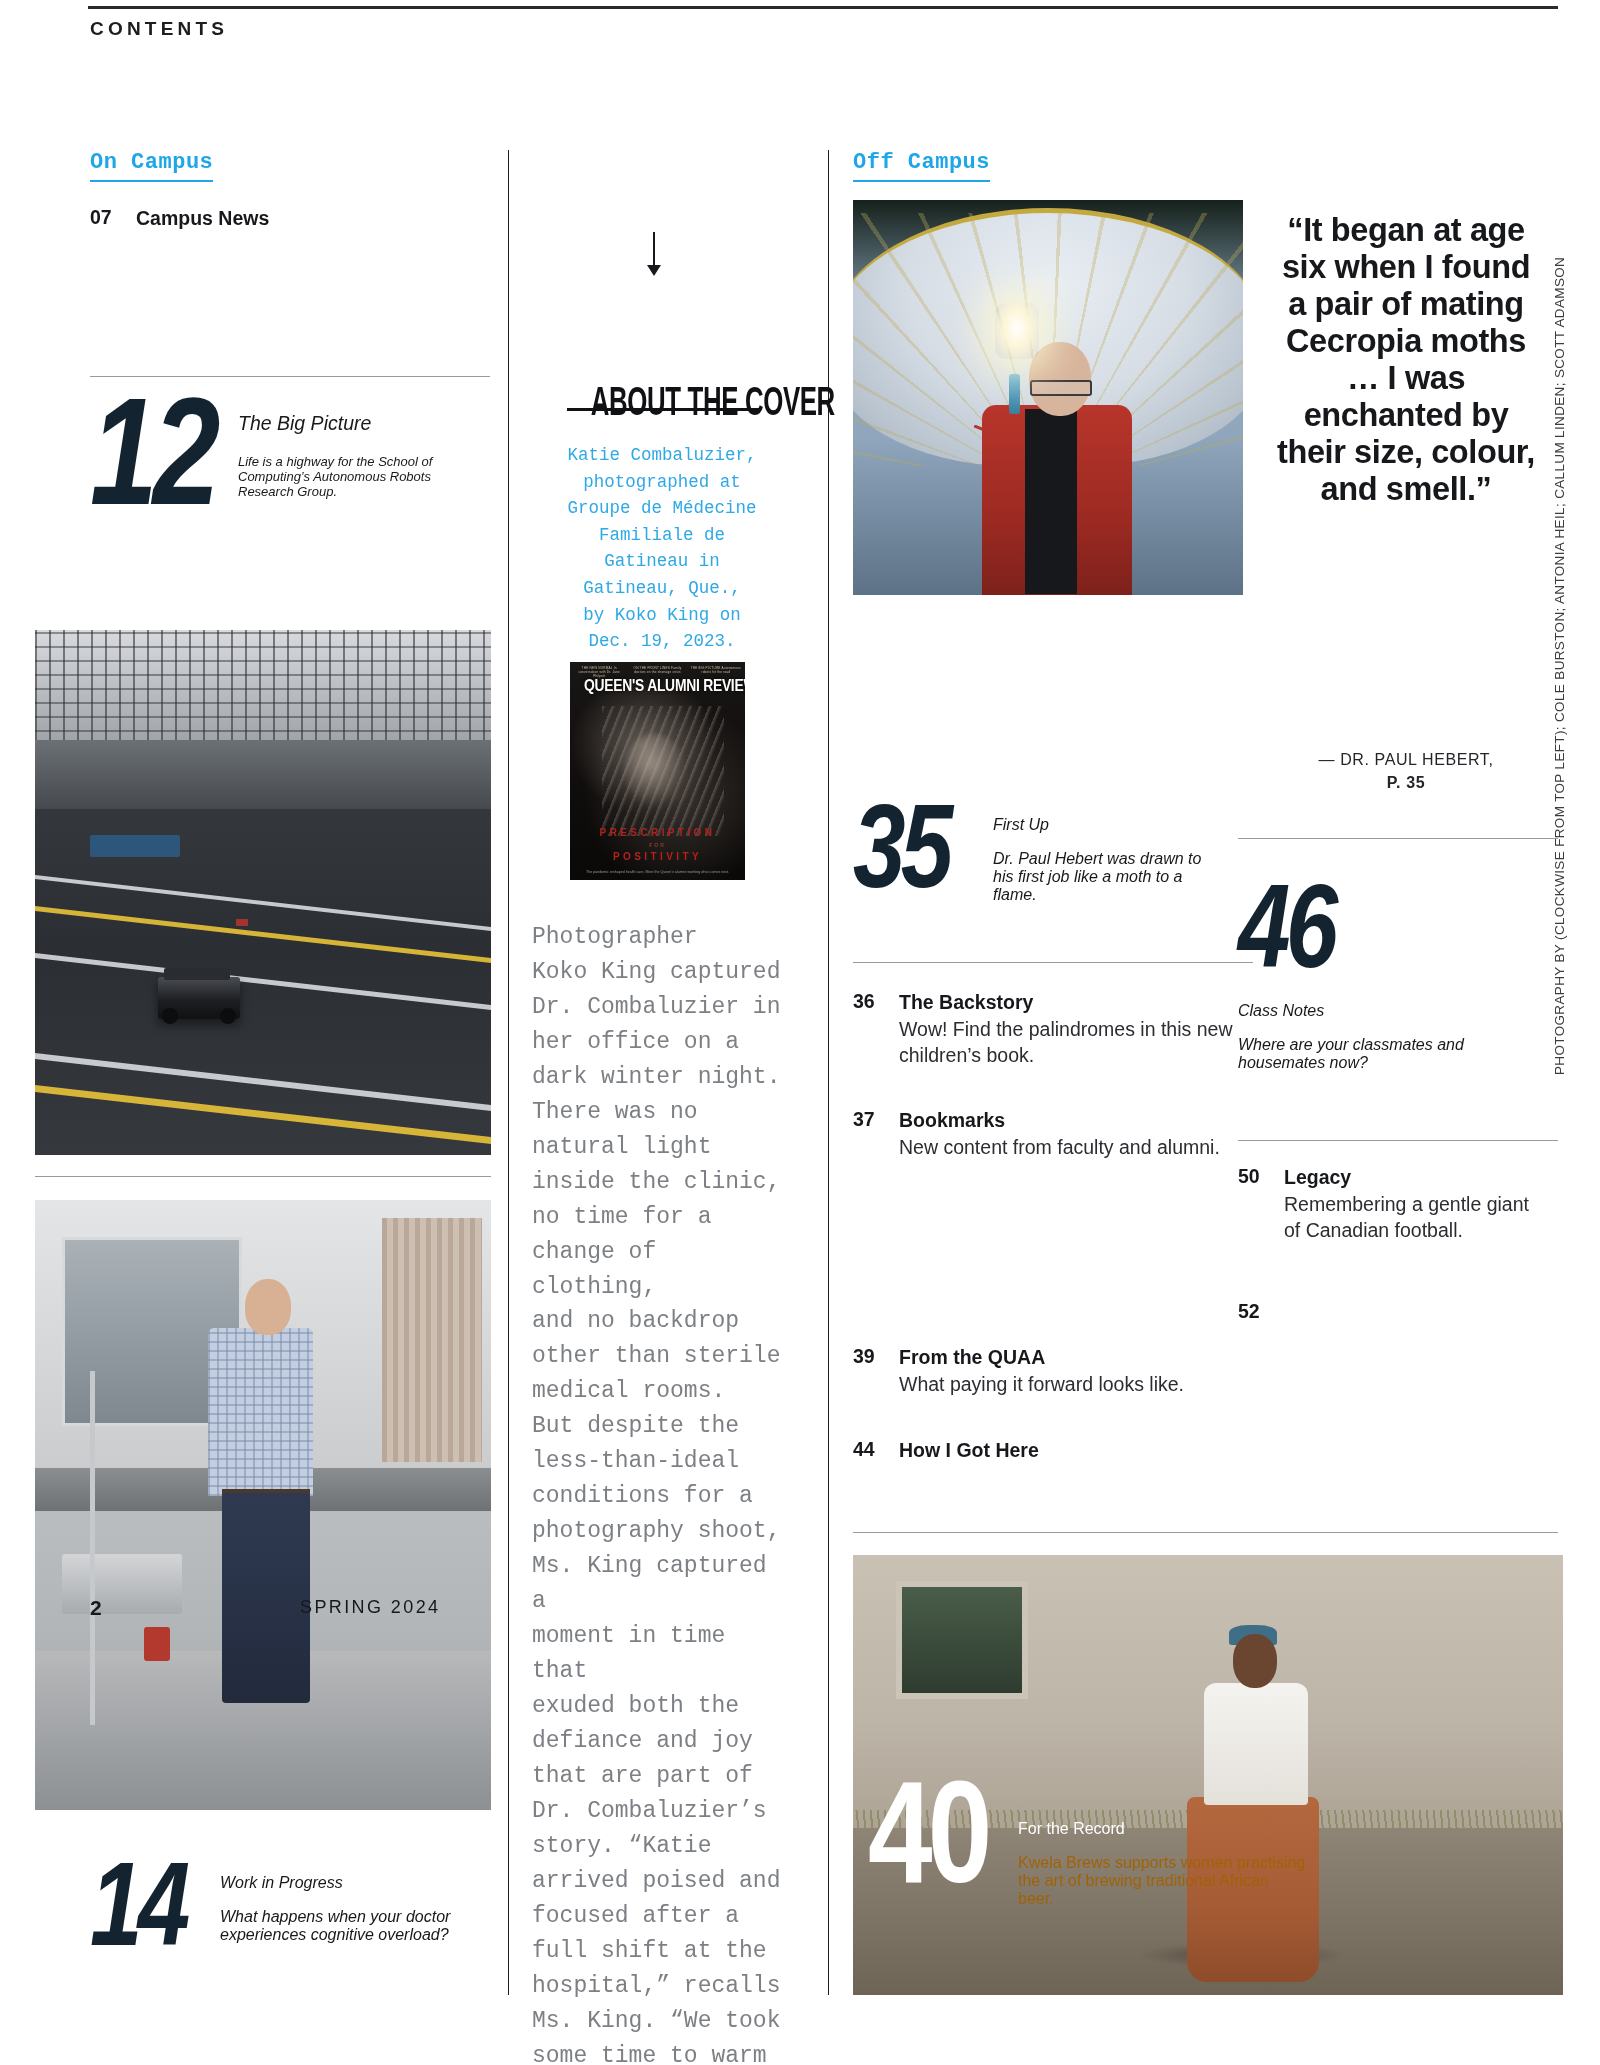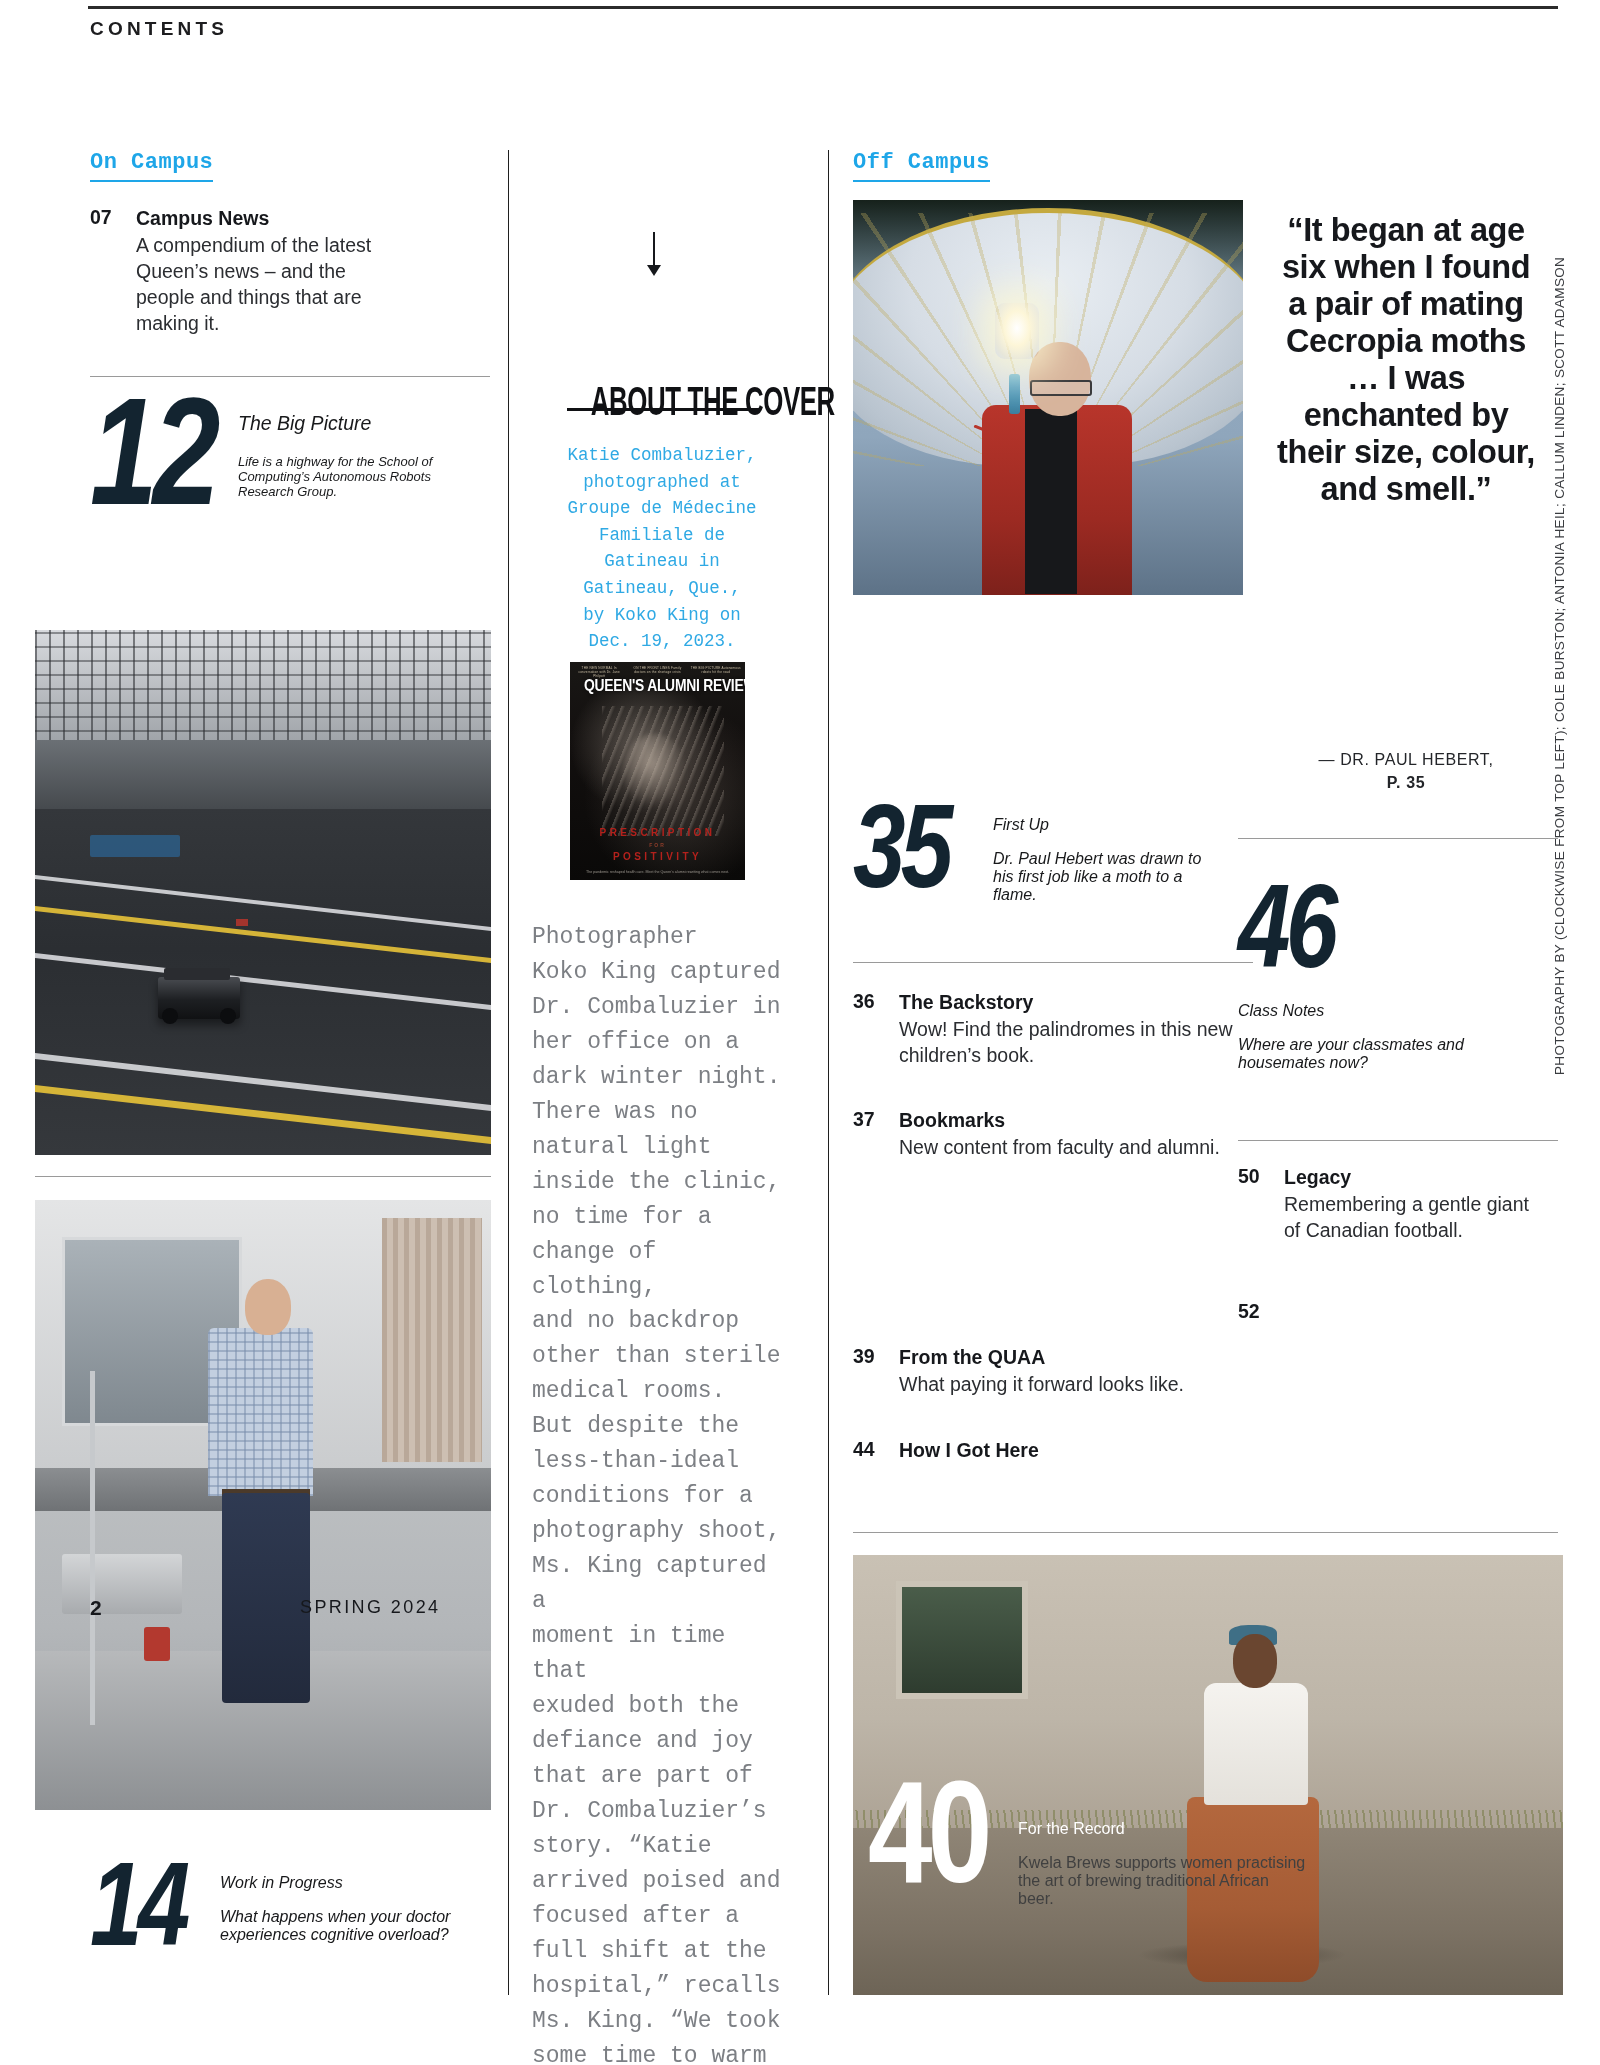--- a/index.html
+++ b/index.html
@@ -596,21 +596,20 @@
 
   <div class="vrule c1"></div>
   <div class="vrule c2"></div>
 
   <div class="sec-head" style="left:90px; top:150px;">On Campus</div>
 
   <div class="entry" style="left:90px; top:206px; width:305px;">
     <span class="num">07</span>
     <div class="body">
       <p class="title">Campus News</p>
-      <p class="desc">A compendium of the latest Queen’s news – and the people and things that are making it.</p>
     </div>
   </div>
 
   <div class="hr" style="left:90px; top:376px; width:400px;"></div>
 
   <div class="bignum-entry" style="left:90px; top:392px; width:400px;">
     <span class="bignum" style="font-size:152px; top:0;">12</span>
     <div style="margin-left:148px;">
       <p class="title" style="font-size:19.5px;">The Big Picture</p>
       <p class="desc" style="font-size:13px; width:215px;">Life is a highway for the School of Computing’s Autonomous Robots Research Group.</p>
@@ -800,21 +799,21 @@
     <div class="k-shadow"></div>
     <div class="k-skirt"></div>
     <div class="k-top"></div>
     <div class="k-scarf"></div>
     <div class="k-head"></div>
   </div>
 
   <div class="overlay-num" style="left:868px; top:1776px; font-size:145px;">40</div>
   <div style="position:absolute; left:1018px; top:1804px; width:290px;">
     <p class="title" style="color:#ffffff;">For the Record</p>
-    <p class="desc" style="color:#404040;">Kwela Brews supports women practising the art of brewing traditional African beer.</p>
+    <p class="desc" style="color:#a16207;">Kwela Brews supports women practising the art of brewing traditional African beer.</p>
   </div>
 
   <div class="pullquote">“It began at age six when I found a pair of mating Cecropia moths … I was enchanted by their size, colour, and smell.”</div>
   <div class="pq-attr">
     <span>— DR. PAUL HEBERT,</span><br>
     <b>P. 35</b>
   </div>
 
   <div class="hr" style="left:1238px; top:838px; width:320px;"></div>
 

